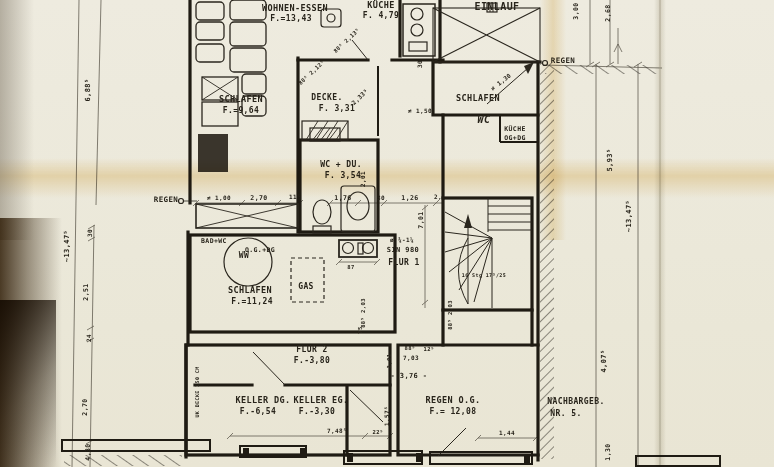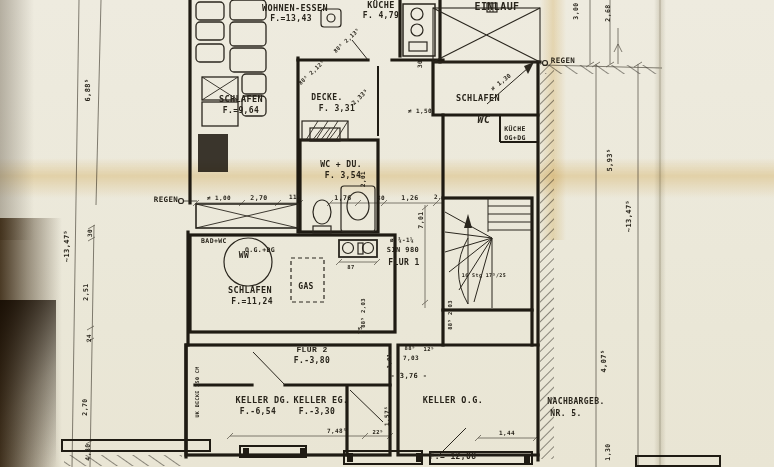--- a/index.html
+++ b/index.html
@@ -178,28 +178,28 @@
       <span class="lbl" style="left: 343px; top: 176px; font-size: 8px; transform: translate(-50%, -50%) rotate(0deg);">F. 3,54</span>
       <span class="lbl" style="left: 214px; top: 241px; font-size: 6.5px; transform: translate(-50%, -50%) rotate(0deg);">BAD+WC</span>
       <span class="lbl" style="left: 214px; top: 250px; font-size: 6.5px; transform: translate(-50%, -50%) rotate(0deg); margin-left: 46px;">O.G.+DG</span>
       <span class="lbl" style="left: 244px; top: 256px; font-size: 8px; transform: translate(-50%, -50%) rotate(0deg);">WW</span>
       <span class="lbl" style="left: 250px; top: 290px; font-size: 8.5px; transform: translate(-50%, -50%) rotate(0deg);">SCHLAFEN</span>
       <span class="lbl" style="left: 252px; top: 302px; font-size: 8px; transform: translate(-50%, -50%) rotate(0deg);">F.=11,24</span>
       <span class="lbl" style="left: 306px; top: 287px; font-size: 8px; transform: translate(-50%, -50%) rotate(0deg);">GAS</span>
       <span class="lbl" style="left: 402px; top: 240px; font-size: 6px; transform: translate(-50%, -50%) rotate(0deg);">ø ¾-1¼</span>
       <span class="lbl" style="left: 403px; top: 250px; font-size: 7px; transform: translate(-50%, -50%) rotate(0deg);">SIN 980</span>
       <span class="lbl" style="left: 404px; top: 263px; font-size: 8px; transform: translate(-50%, -50%) rotate(0deg);">FLUR 1</span>
-      <span class="lbl" style="left: 312px; top: 350px; font-size: 8px; transform: translate(-50%, -50%) rotate(0deg); font-family: Liberation Mono, monospace;">FLUR 2</span>
+      <span class="lbl" style="left: 312px; top: 350px; font-size: 8px; transform: translate(-50%, -50%) rotate(0deg);">FLUR 2</span>
       <span class="lbl" style="left: 312px; top: 361px; font-size: 8px; transform: translate(-50%, -50%) rotate(0deg);">F.-3,80</span>
       <span class="lbl" style="left: 263px; top: 400px; font-size: 8.5px; transform: translate(-50%, -50%) rotate(0deg); text-align: center;">KELLER DG.</span>
       <span class="lbl" style="left: 258px; top: 412px; font-size: 8px; transform: translate(-50%, -50%) rotate(0deg);">F.-6,54</span>
       <span class="lbl" style="left: 321px; top: 400px; font-size: 8.5px; transform: translate(-50%, -50%) rotate(0deg);">KELLER EG.</span>
       <span class="lbl" style="left: 317px; top: 412px; font-size: 8px; transform: translate(-50%, -50%) rotate(0deg);">F.-3,30</span>
-      <span class="lbl" style="left: 453px; top: 400px; font-size: 8.5px; transform: translate(-50%, -50%) rotate(0deg);">KELLER O.G.</span>
-      <span class="lbl" style="left: 453px; top: 412px; font-size: 8px; transform: translate(-50%, -50%) rotate(0deg); margin-top: 45px;">F.= 12,08</span>
+      <span class="lbl" style="left: 453px; top: 400px; font-size: 8.5px; transform: translate(-50%, -50%) rotate(0deg);">REGEN O.G.</span>
+      <span class="lbl" style="left: 453px; top: 412px; font-size: 8px; transform: translate(-50%, -50%) rotate(0deg);">F.= 12,08</span>
       <span class="lbl" style="left: 576px; top: 402px; font-size: 8px; transform: translate(-50%, -50%) rotate(0deg);">NACHBARGEB.</span>
       <span class="lbl" style="left: 566px; top: 414px; font-size: 8px; transform: translate(-50%, -50%) rotate(0deg);">NR. 5.</span>
       <span class="lbl" style="left: 484px; top: 275px; font-size: 5px; transform: translate(-50%, -50%) rotate(0deg);">16 Stg 17⁵/25</span>
       <span class="lbl" style="left: 197px; top: 392px; font-size: 5px; transform: translate(-50%, -50%) rotate(-90deg);">UK DECKE 150 CM</span>
       <span class="lbl" style="left: 88px; top: 90px; font-size: 7px; transform: translate(-50%, -50%) rotate(-90deg);">6,88⁵</span>
       <span class="lbl" style="left: 67px; top: 246px; font-size: 7px; transform: translate(-50%, -50%) rotate(-90deg);">~13,47⁵</span>
       <span class="lbl" style="left: 90px; top: 233px; font-size: 6px; transform: translate(-50%, -50%) rotate(-90deg);">30</span>
       <span class="lbl" style="left: 86px; top: 292px; font-size: 6.5px; transform: translate(-50%, -50%) rotate(-90deg);">2,51</span>
       <span class="lbl" style="left: 89px; top: 338px; font-size: 6px; transform: translate(-50%, -50%) rotate(-90deg);">24</span>
       <span class="lbl" style="left: 85px; top: 407px; font-size: 6.5px; transform: translate(-50%, -50%) rotate(-90deg);">2,70</span>

